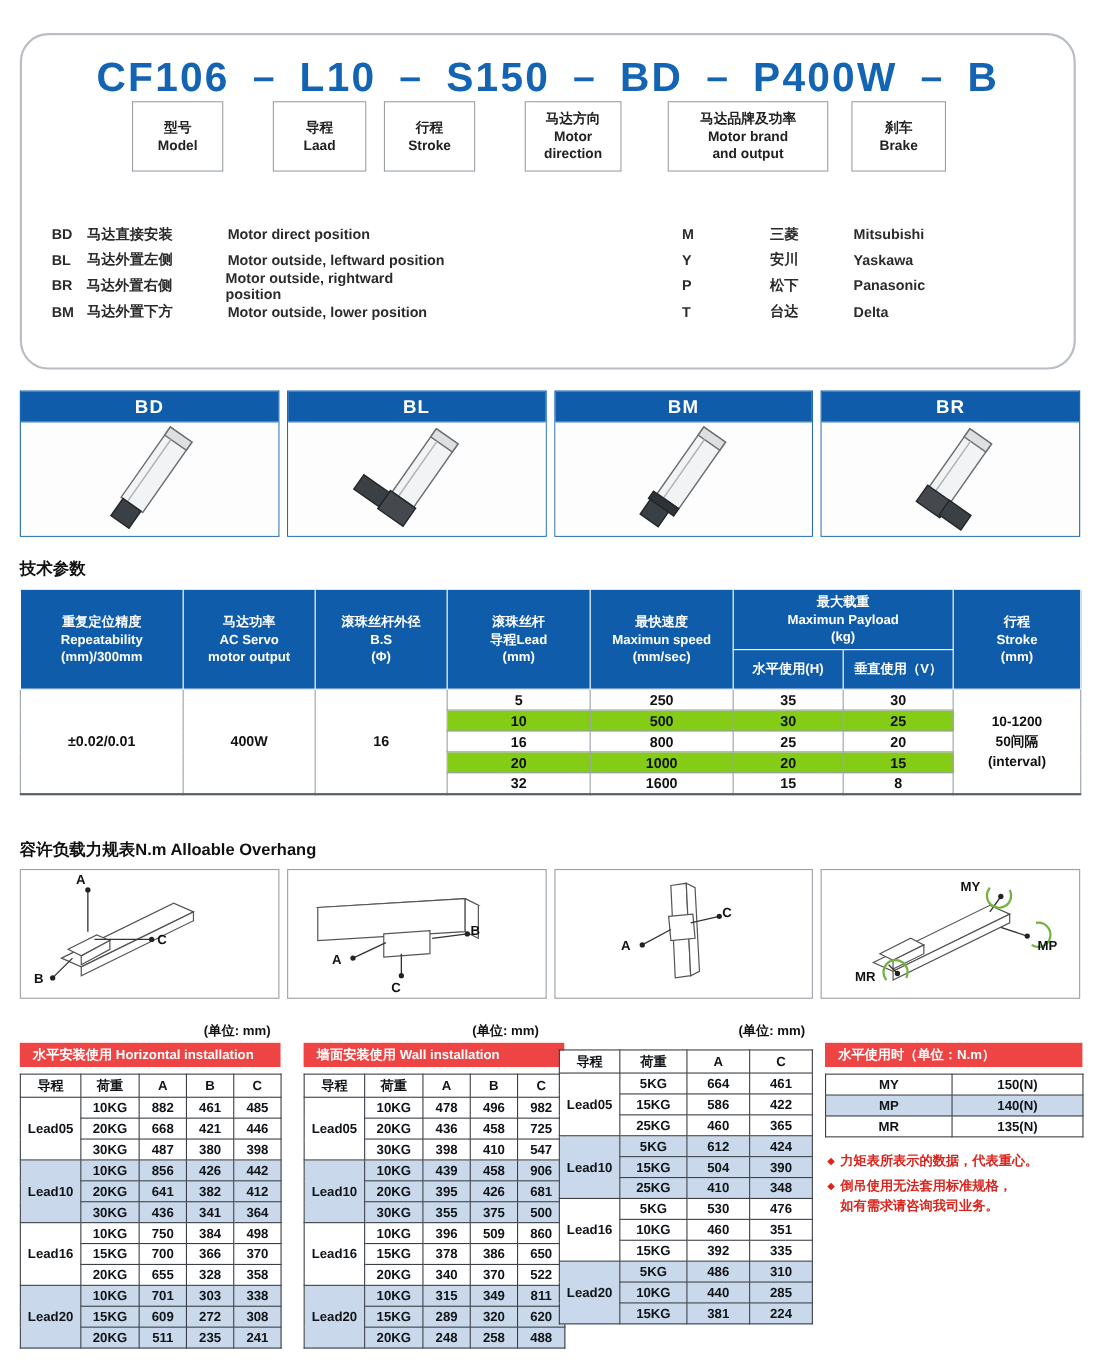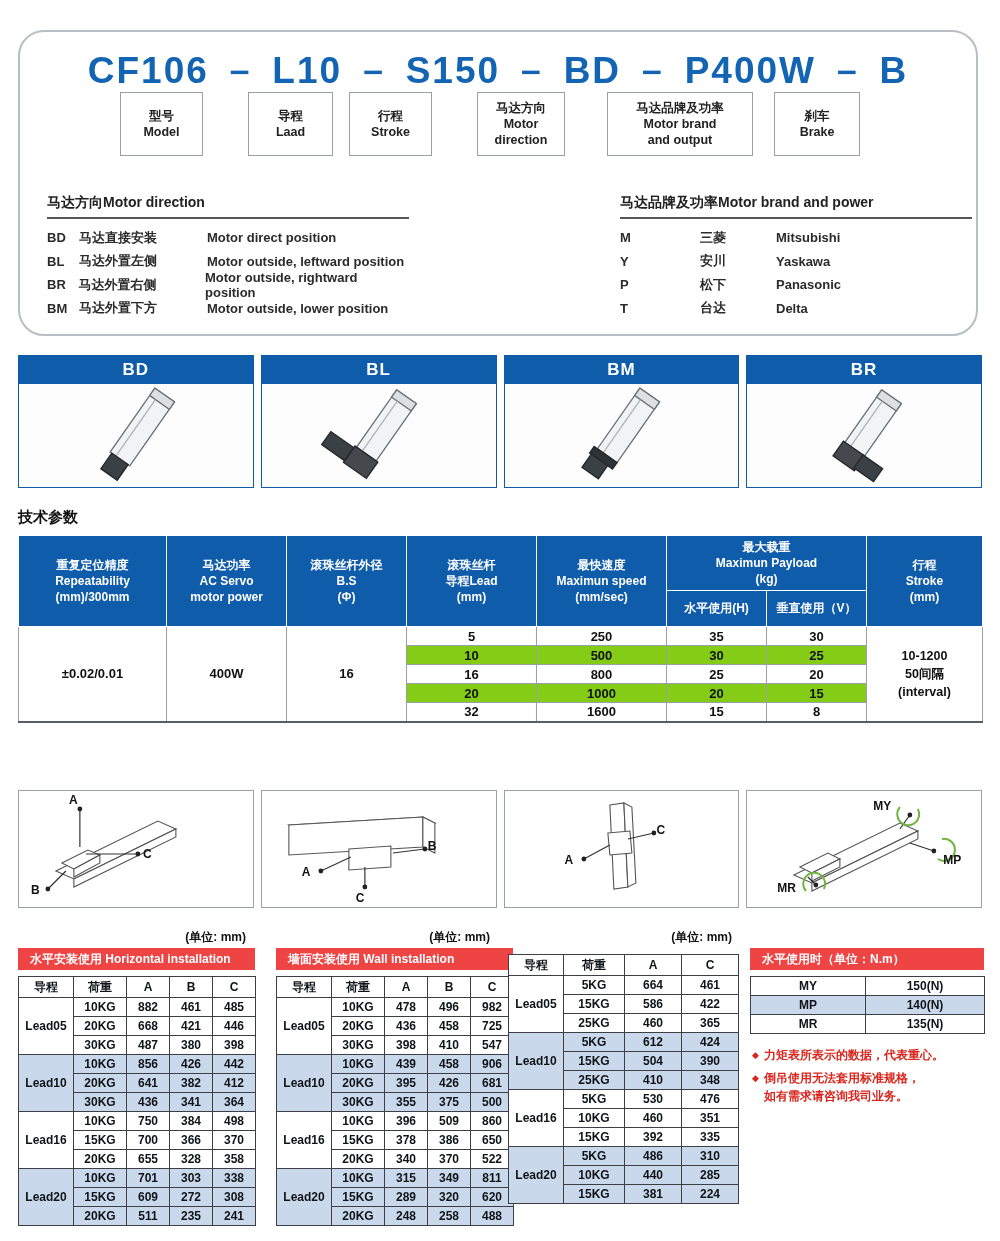--- a/index.html
+++ b/index.html
@@ -127,21 +127,20 @@
       <span class="zh">马达品牌及功率</span>
       <span class="en">Motor brand
 and output</span>
     </div>
     <div class="code-box b6">
       <span class="zh">刹车</span>
       <span class="en">Brake</span>
     </div>
 
     <div class="spec-list mdir">
-      <div class="spec-title">马达方向Motor direction</div>
       <div class="spec-items">
         <div class="spec-row">
           <span class="code">BD</span>
           <span class="zh">马达直接安装</span>
           <span class="en">Motor direct position</span>
         </div>
         <div class="spec-row">
           <span class="code">BL</span>
           <span class="zh">马达外置左侧</span>
           <span class="en">Motor outside, leftward position</span>
@@ -153,21 +152,20 @@
         </div>
         <div class="spec-row">
           <span class="code">BM</span>
           <span class="zh">马达外置下方</span>
           <span class="en">Motor outside, lower position</span>
         </div>
       </div>
     </div>
 
     <div class="spec-list mbrand">
-      <div class="spec-title">马达品牌及功率Motor brand and power</div>
       <div class="spec-items">
         <div class="spec-row">
           <span class="code">M</span>
           <span class="zh">三菱</span>
           <span class="en">Mitsubishi</span>
         </div>
         <div class="spec-row">
           <span class="code">Y</span>
           <span class="zh">安川</span>
           <span class="en">Yaskawa</span>
@@ -257,21 +255,21 @@
         <col style="width:100px">
         <col style="width:116px">
     </colgroup>
     <thead>
       <tr>
         <th rowspan="2">重复定位精度
 Repeatability
 (mm)/300mm</th>
         <th rowspan="2">马达功率
 AC Servo
-motor power</th>
+motor output</th>
         <th rowspan="2">滚珠丝杆外径
 B.S
 (Φ)</th>
         <th rowspan="2">滚珠丝杆
 导程Lead
 (mm)</th>
         <th rowspan="2">最快速度
 Maximun speed
 (mm/sec)</th>
         <th colspan="2">最大载重
@@ -319,20 +317,21 @@
         </tr>
         <tr>
           <td>32</td>
           <td>1600</td>
           <td>15</td>
           <td>8</td>
         </tr>
       </tbody>
   </table>
 
+  <div class="sec-title" id="overhang-title">容许负载力规表N.m Alloable Overhang</div>
 
   <div class="diagrams">
 
     <div class="diagram">
       <svg width="100%" height="116" viewBox="0 0 228 116">
         <g fill="#fff" stroke="#555" stroke-width="1.1">
           <polygon points="34,80 136,30 154,38 52,88"></polygon>
           <polygon points="52,88 154,38 154,46 52,96"></polygon>
           <polygon points="40,72 66,59 78,64 52,78"></polygon>
           <polygon points="52,78 78,64 78,72 52,86"></polygon>

